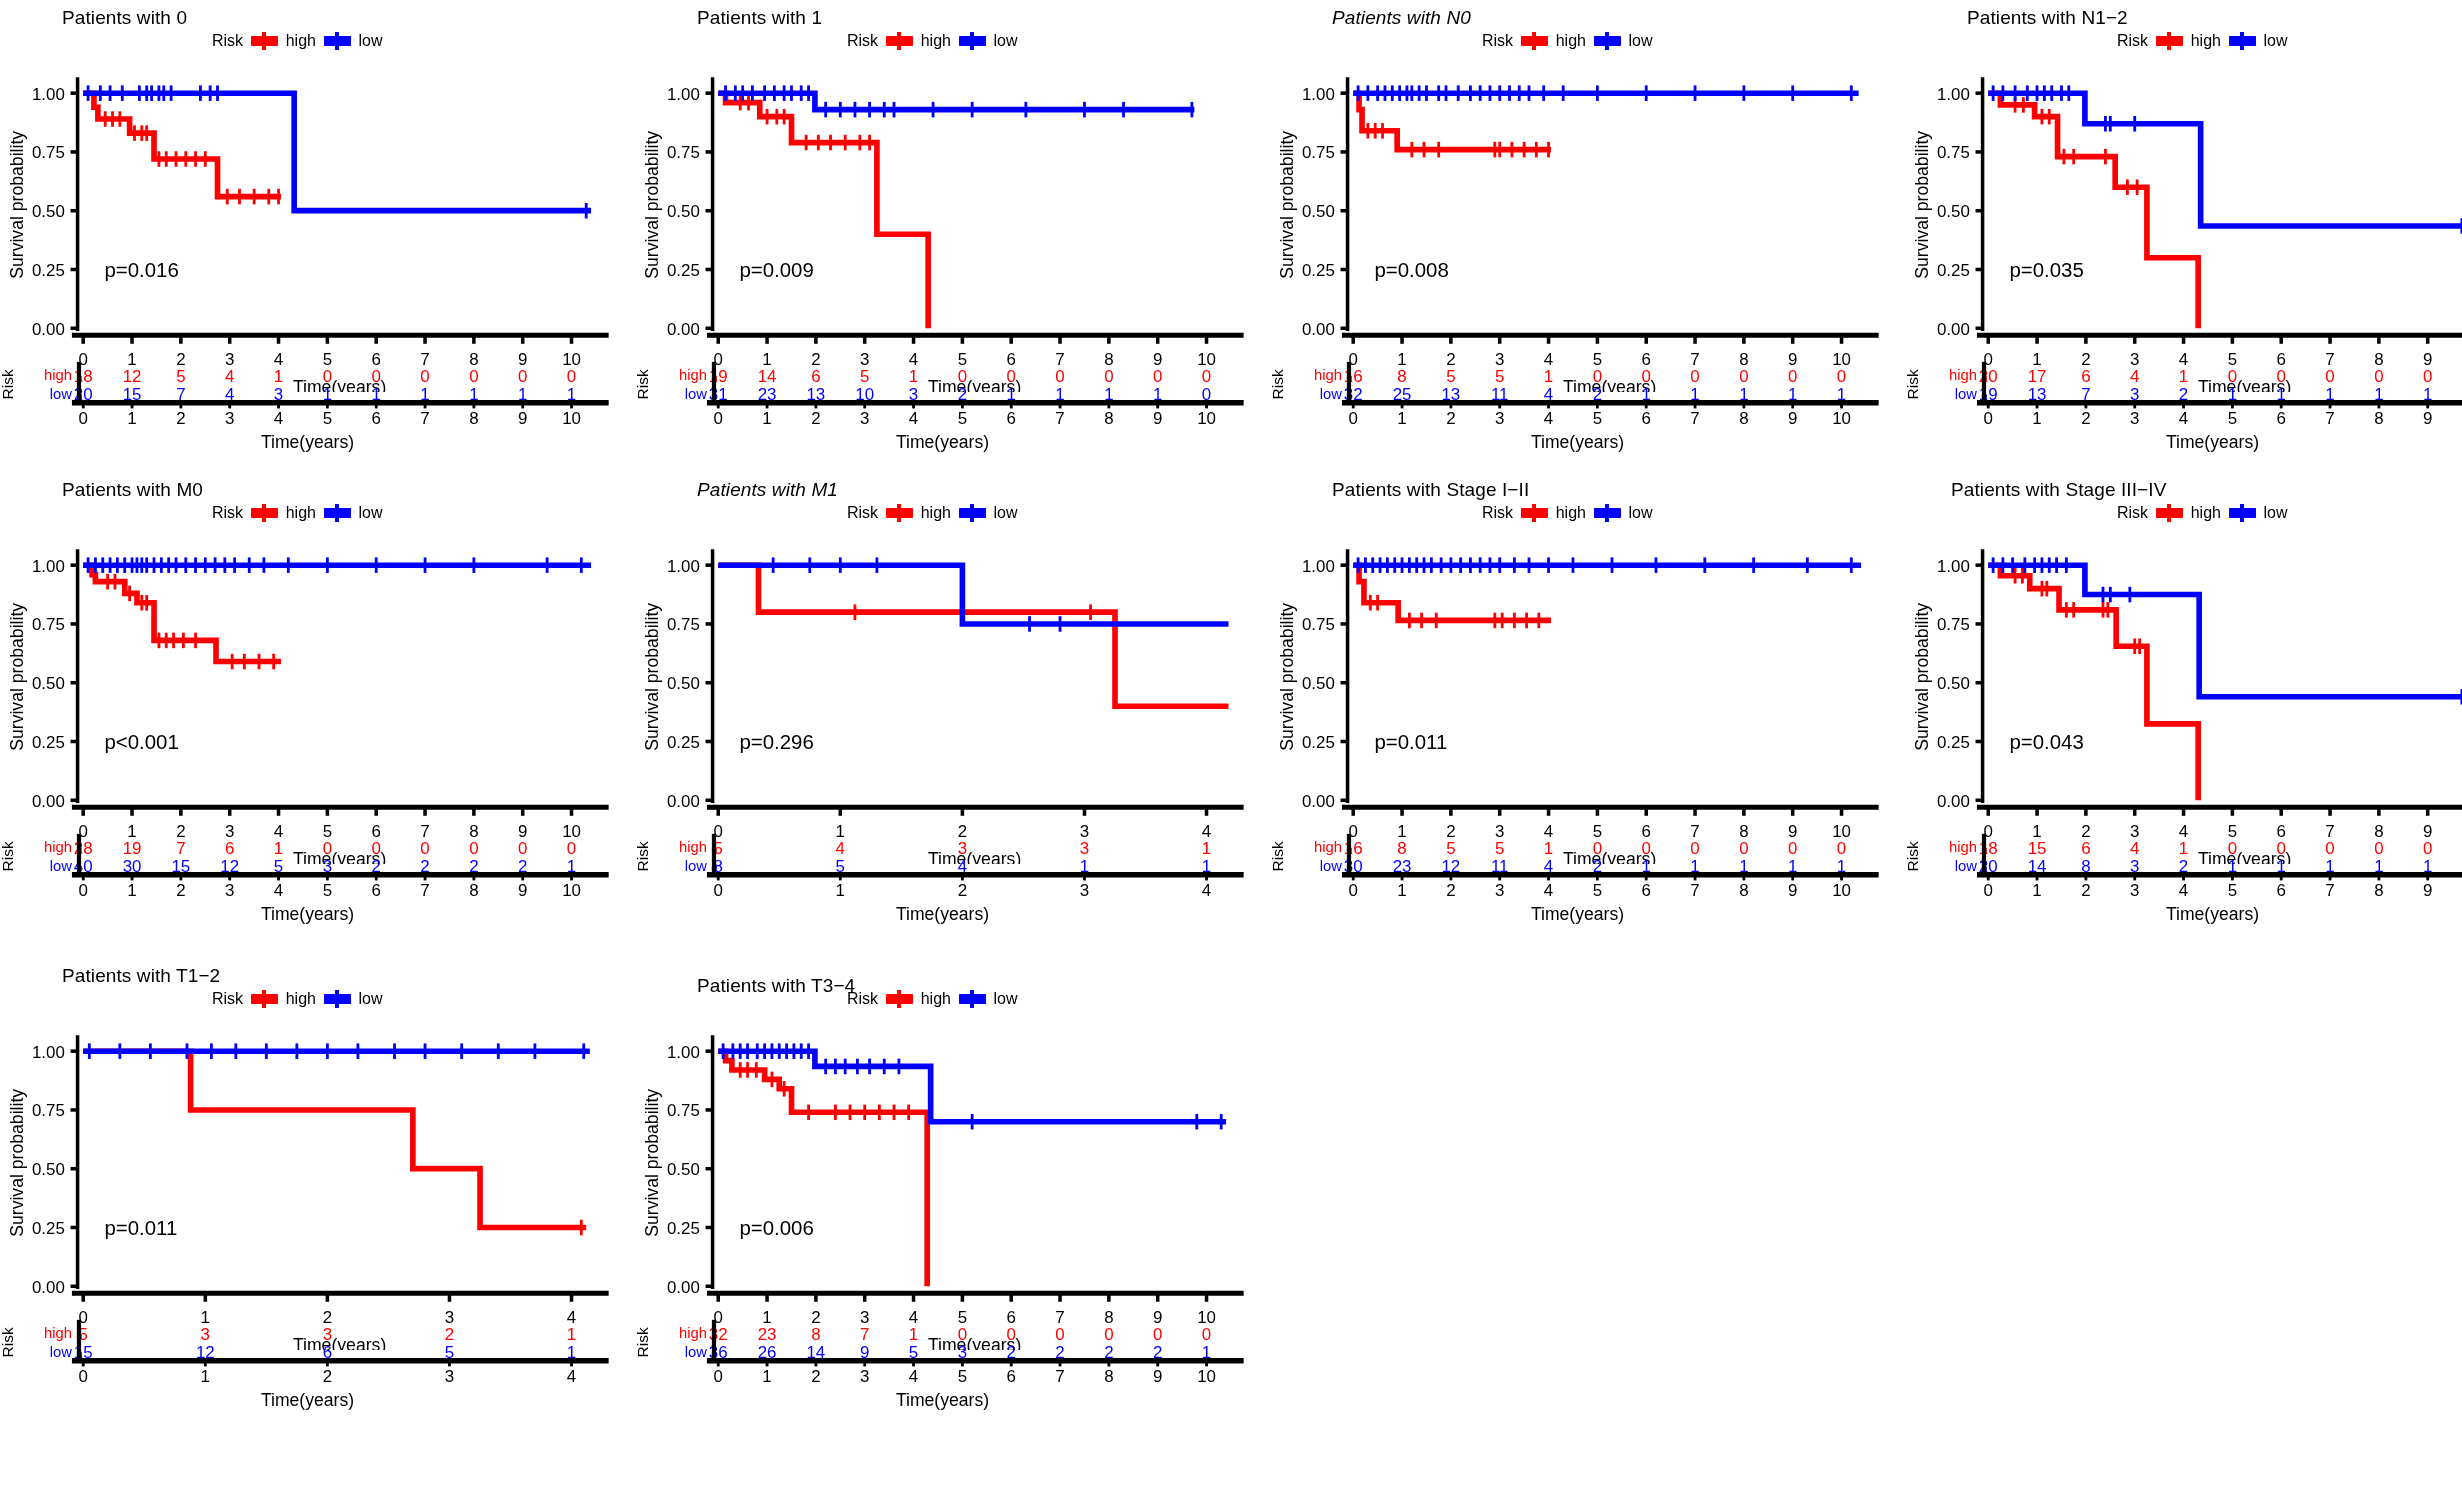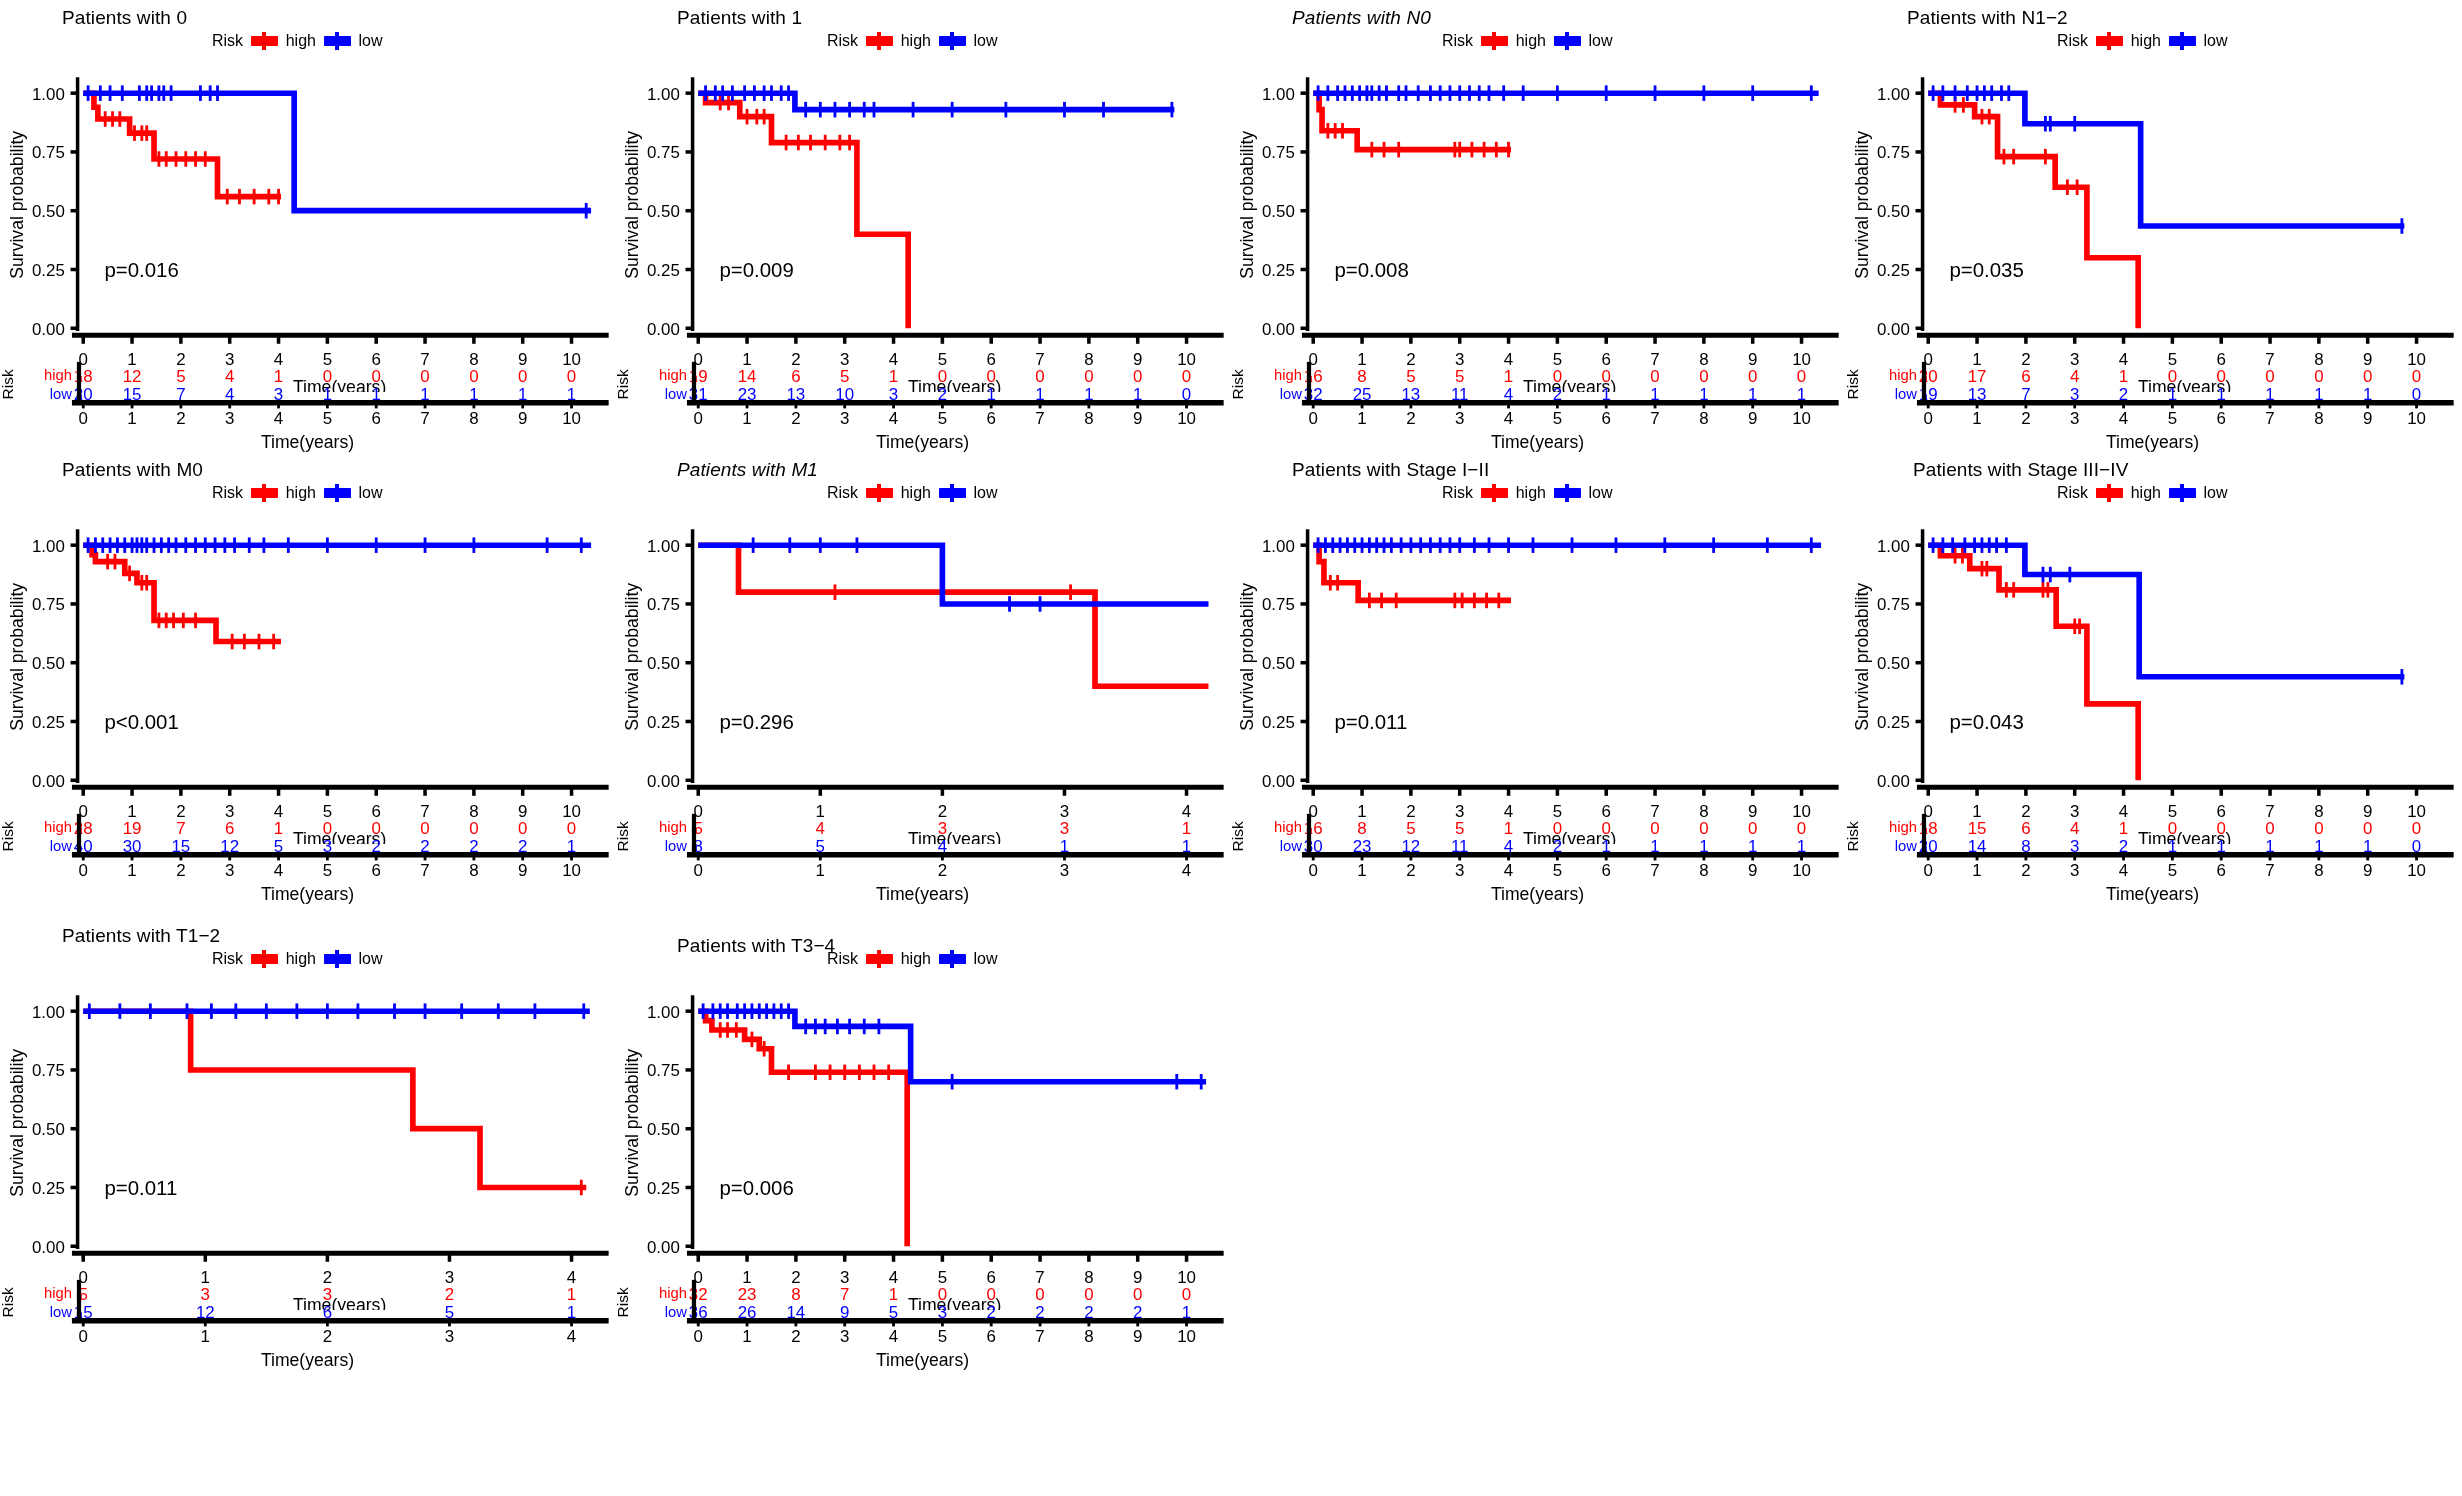--- a/index.html
+++ b/index.html
@@ -1,17 +1,17 @@
 <!DOCTYPE html>
 <html style="font-size:11.3px"><head>
 <meta charset="utf-8">
 <style>
   html,body{margin:0;padding:0;background:#ffffff;}
   body{width:2462px;height:1496px;font-family:"Liberation Sans",sans-serif;color:#000;}
-  .grid{display:grid;grid-template-columns:repeat(4,615px);grid-template-rows:452px 466px 466px;width:1960px;height:1496px;}
+  .grid{display:grid;grid-template-columns:repeat(4,615px);grid-template-rows:452px 466px 466px;width:1960px;height:1496px;gap:20px;}
   .panel{position:relative;width:615px;}
   .panel-title{position:absolute;font-size:19px;font-weight:400;color:#000;letter-spacing:0.1px;}
   .legend{position:absolute;display:flex;align-items:center;gap:7.8px;font-size:16px;}
   .legend .lbl{font-size:16px;color:#000;}
   .legend .key{display:inline-block;width:27px;height:9.2px;border-radius:0.7px;position:relative;}
   .legend .key::before{content:"";position:absolute;left:11.3px;top:-4.2px;width:4.2px;height:17.6px;background:inherit;}
   svg{display:block;}
   .axis-title{font-size:25px;fill:#000;font-family:"Liberation Sans",sans-serif;}
   .tick-lbl{font-size:24px;fill:#000;font-family:"Liberation Sans",sans-serif;}
   .ylab{font-size:25px;fill:#000;font-family:"Liberation Sans",sans-serif;}
@@ -932,21 +932,21 @@
         <line x1="671.9047619047619" y1="66" x2="671.9047619047619" y2="74" stroke="#000" stroke-width="4"></line>
         <text x="671.9047619047619" y="96" text-anchor="middle" class="tick-lbl">8</text>
         <line x1="741.1428571428571" y1="66" x2="741.1428571428571" y2="74" stroke="#000" stroke-width="4"></line>
         <text x="741.1428571428571" y="96" text-anchor="middle" class="tick-lbl">9</text>
         <line x1="810.3809523809523" y1="66" x2="810.3809523809523" y2="74" stroke="#000" stroke-width="4"></line>
         <text x="810.3809523809523" y="96" text-anchor="middle" class="tick-lbl">10</text>
       </svg>
       <div style="position: absolute; left: 0px; top: 432px; width: 615px; text-align: center; font-size: 17.6px;">Time(years)</div>
     </div>
     <div class="panel">
-      <div class="panel-title" style="left: 68px; top: 7px; text-align: right;">Patients with Stage III−IV</div>
+      <div class="panel-title" style="left: 46px; top: 7px; text-align: right;">Patients with Stage III−IV</div>
       <div class="legend" style="left: 212px; top: 32px;">
         <span class="lbl">Risk</span>
         <span class="key" style="background: rgb(255, 0, 0);"></span>
         <span class="lbl">high</span>
         <span class="key" style="background: rgb(0, 0, 255);"></span>
         <span class="lbl">low</span>
       </div>
       <svg width="615" height="332" style="position: absolute; left: 0px; top: 60px;" viewBox="0 0 872 470">
         <line x1="110" y1="24" x2="110" y2="384" stroke="#000" stroke-width="5"></line>
         <line x1="102" y1="390" x2="863" y2="390" stroke="#000" stroke-width="7"></line>

